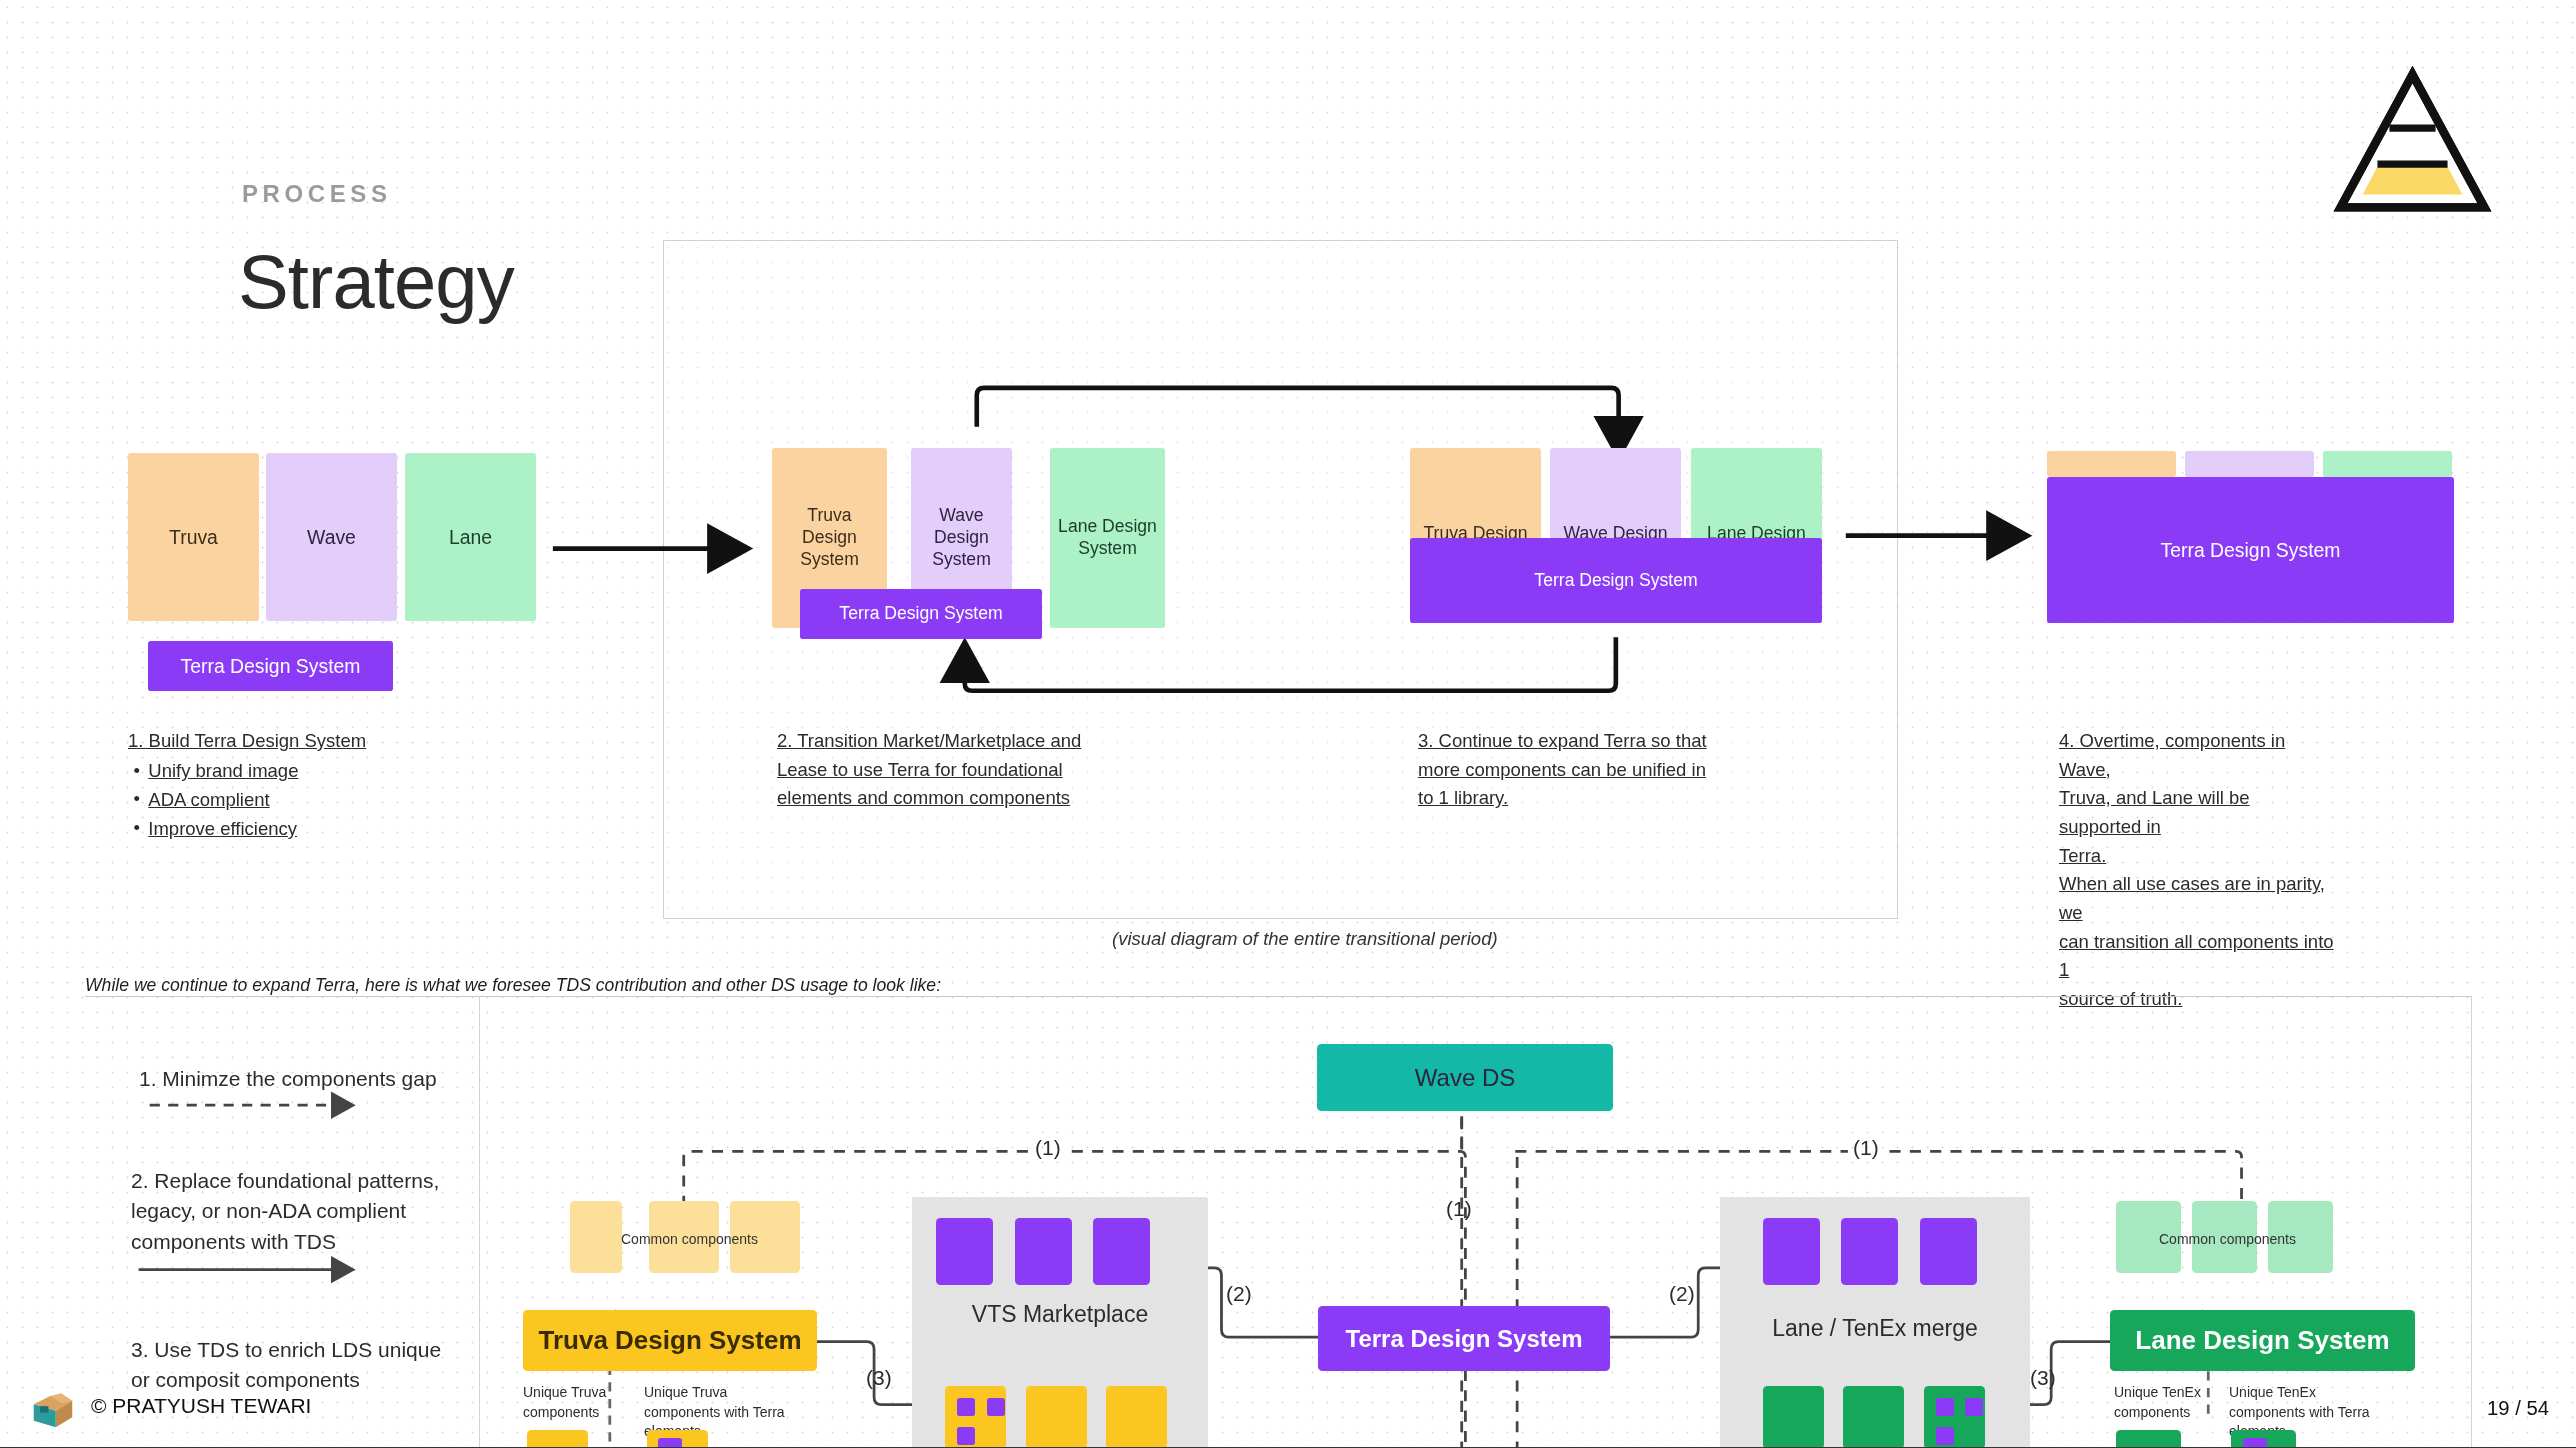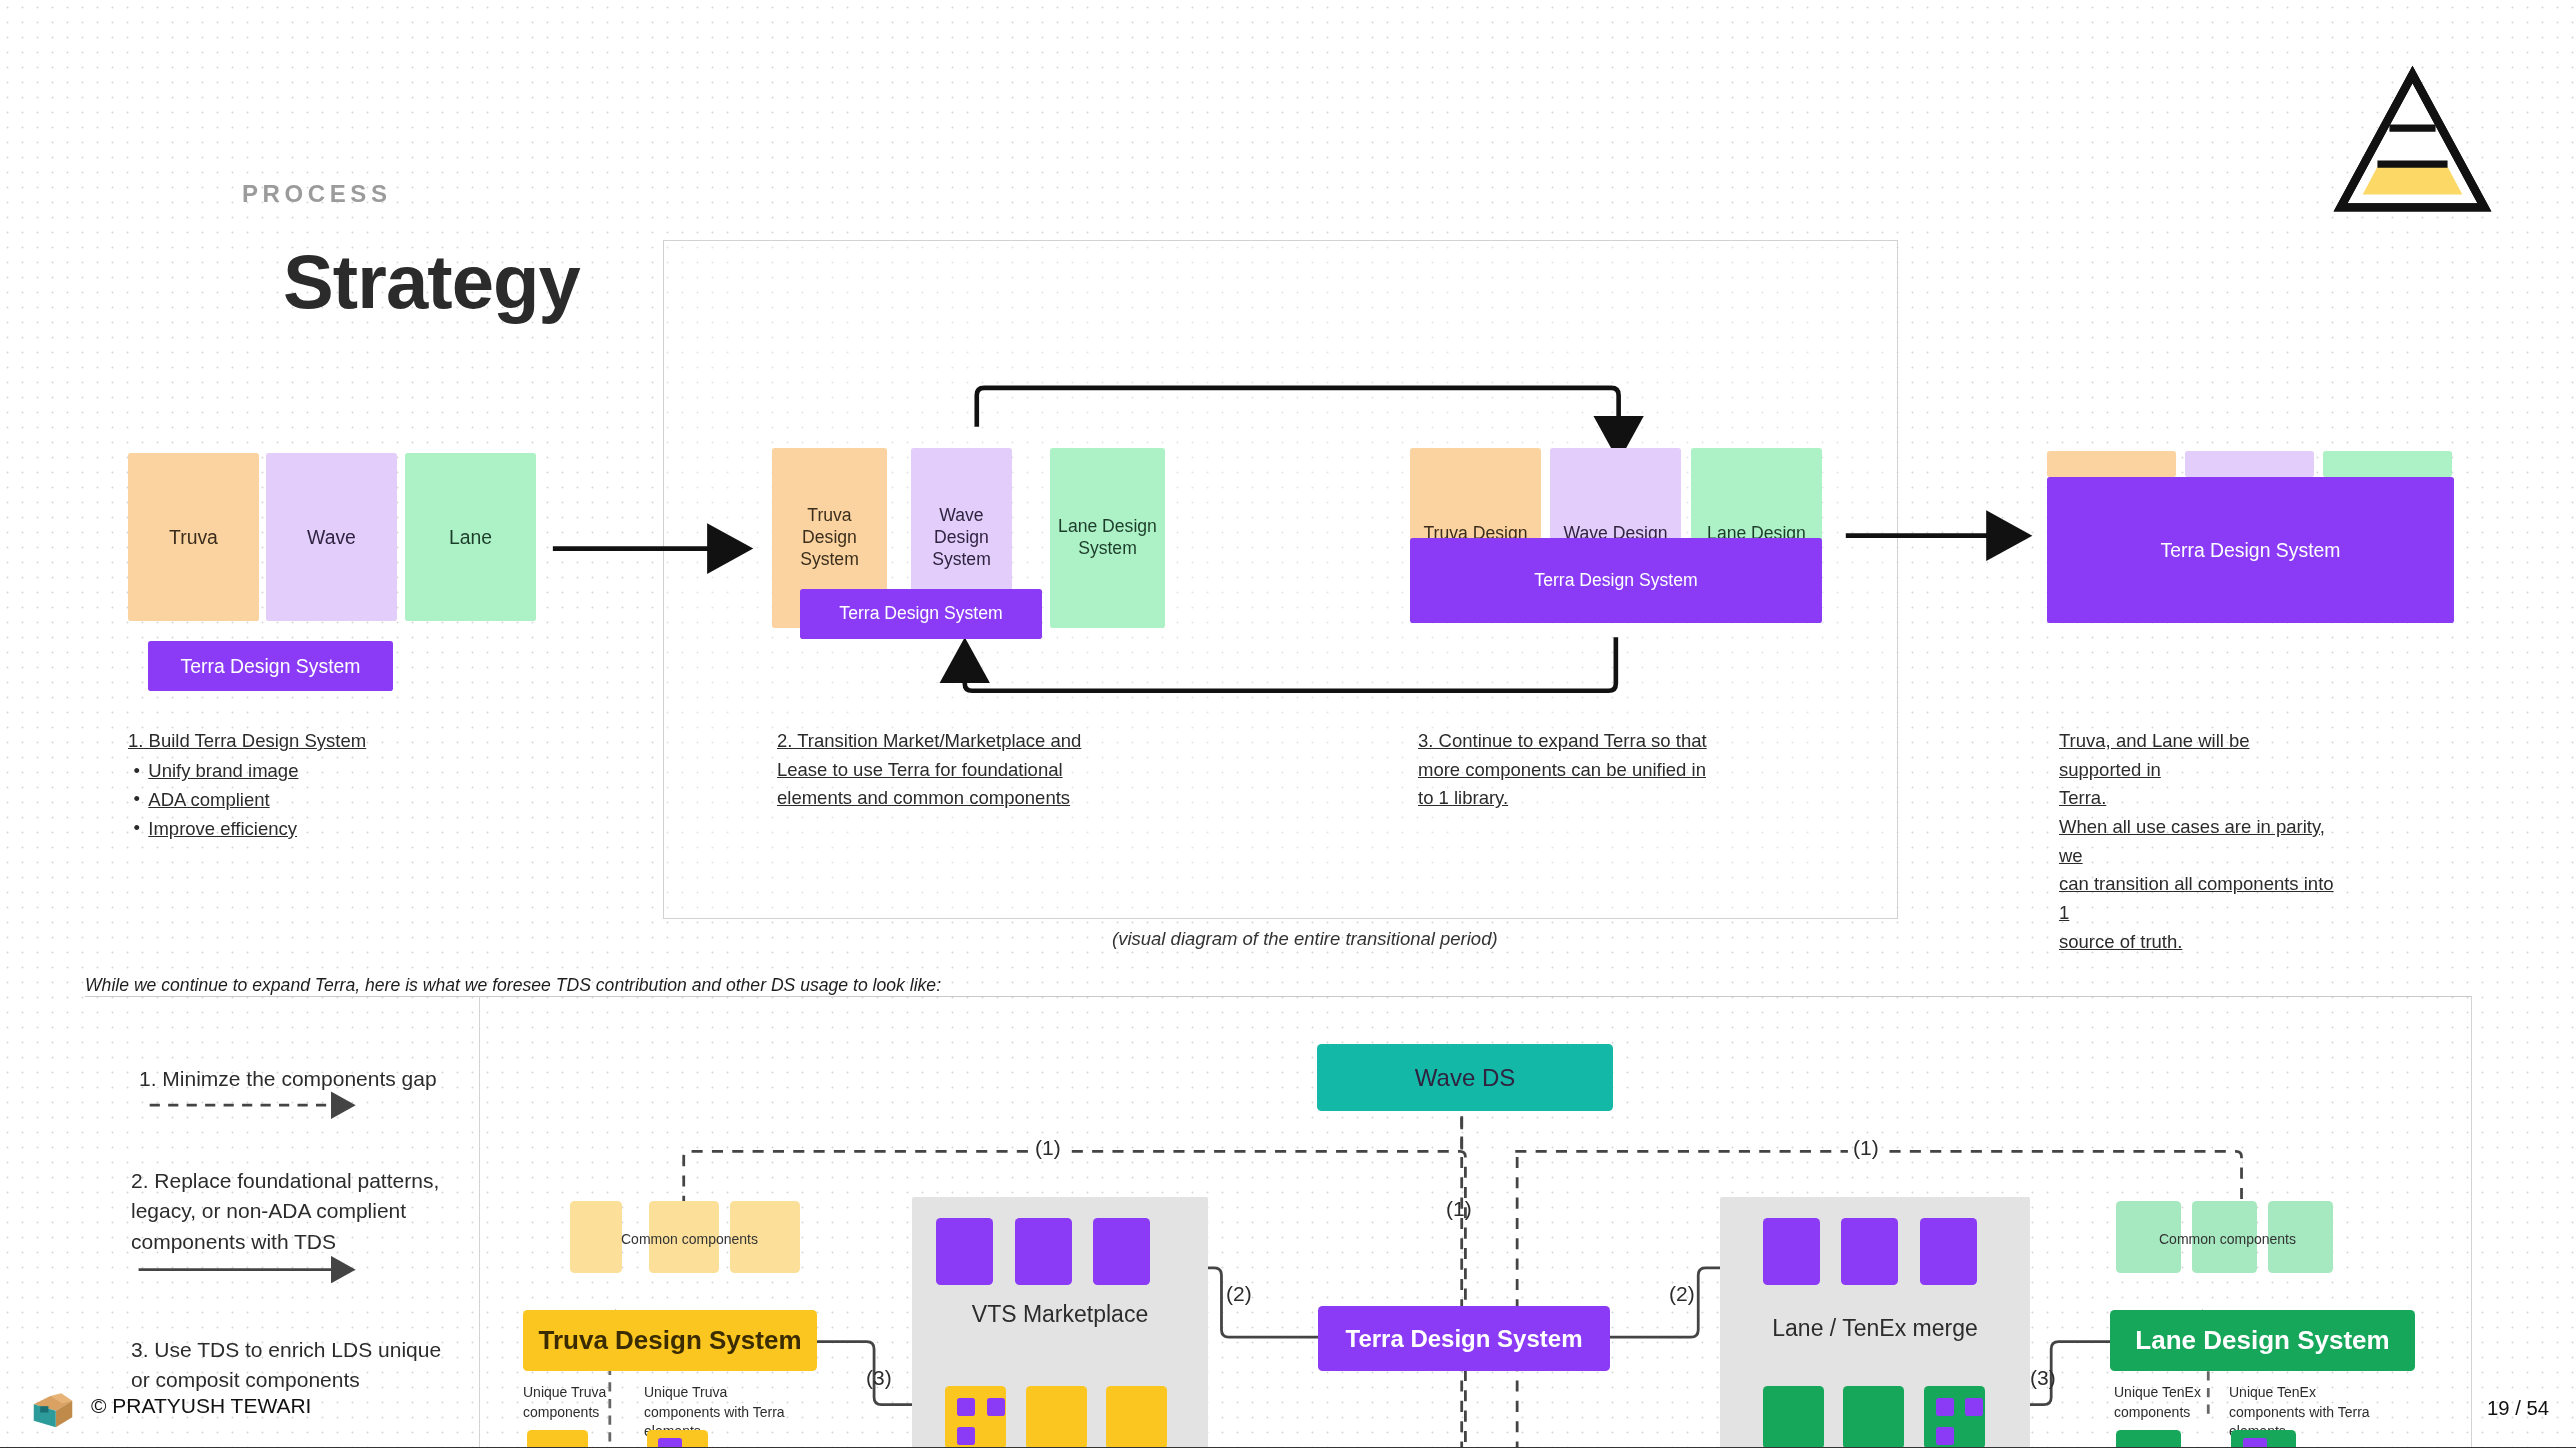--- a/index.html
+++ b/index.html
@@ -14,21 +14,21 @@
   }
   .slide { position: absolute; inset: 0; }
 
   
   .eyebrow {
     position: absolute; left: 242px; top: 180px;
     font-size: 24px; letter-spacing: 4.6px; font-weight: 600; color: #9b9b9b;
   }
   .title {
     position: absolute; left: 238px; top: 238px;
-    font-size: 76px; font-weight: 700; color: #2b2b2b; letter-spacing: -0.9px; margin-left: 45px;
+    font-size: 76px; font-weight: 400; color: #2b2b2b; letter-spacing: -0.9px;
   }
   .logo { position: absolute; left: 2335px; top: 67px; width: 155px; height: 148px; }
 
   
   .frame {
     position: absolute; left: 663px; top: 240px; width: 1235px; height: 679px;
     border: 0.9px solid #d2d2d2; background: rgba(255,255,255,0.35);
   }
   .caption {
     position: absolute; left: 1112px; top: 928px;
@@ -185,20 +185,21 @@
   </div>
   <div class="desc" style="left:1418px;top:727px;width:296px;">3. Continue to expand Terra so that more components can be unified in to 1 library.</div>
 
   <div class="blk orange" style="left:2047px;top:451px;width:129px;height:26px;"></div>
   <div class="blk lilac" style="left:2185px;top:451px;width:129px;height:26px;"></div>
   <div class="blk mint" style="left:2323px;top:451px;width:129px;height:26px;"></div>
   <div class="blk purple" style="left:2047px;top:477px;width:407px;height:146px;font-size:19.4px;">
     <span>Terra Design System</span>
   </div>
   <div class="desc" style="left:2059px;top:727px;width:277px;">
+    <div>4. Overtime, components in Wave,</div>
     <div>Truva, and Lane will be supported in</div>
     <div>Terra.</div>
     <div>When all use cases are in parity, we</div>
     <div>can transition all components into 1</div>
     <div>source of truth.</div>
   </div>
 
   <div class="caption">(visual diagram of the entire transitional period)</div>
 
   <div class="intro">While we continue to expand Terra, here is what we foresee TDS contribution and other DS usage to look like:</div>

